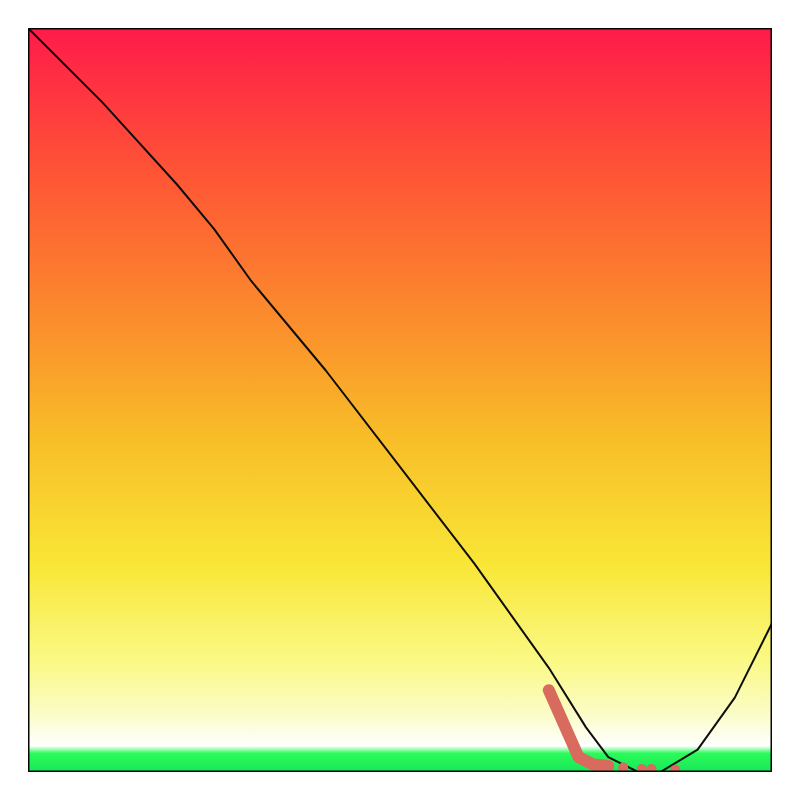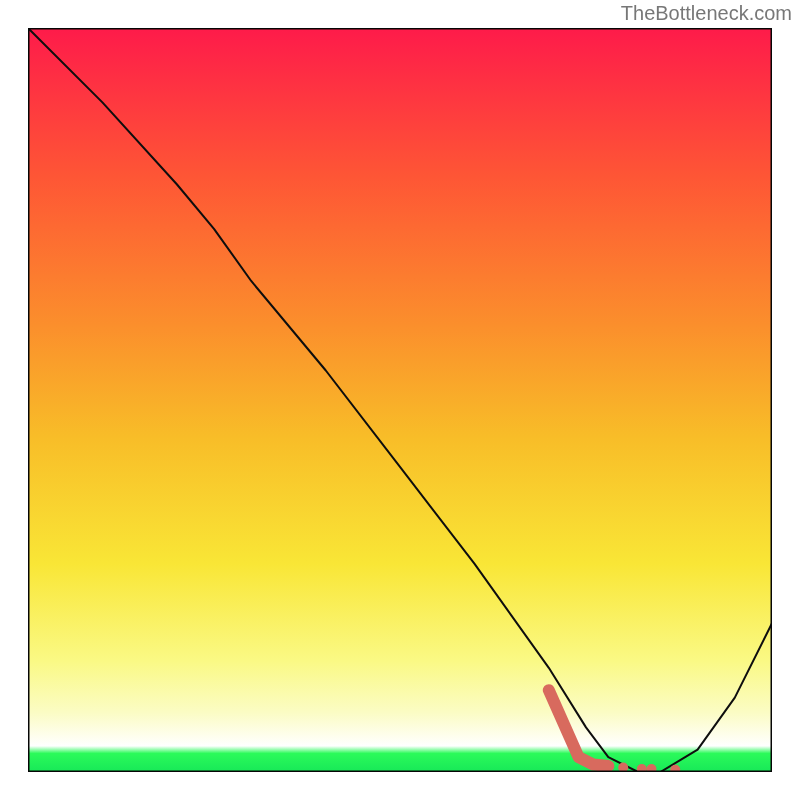--- a/index.html
+++ b/index.html
@@ -29,21 +29,20 @@
     top: 28px;
     width: 744px;
     height: 744px;
   }
   svg { display: block; }
 </style>
 </head>
 <body>
 <div class="wrap">
 
-<div class="attribution">TheBottleneck.com</div>
 
 <div class="plot">
   <svg id="chart-svg" width="744" height="744" viewBox="0 0 744 744">
         <defs>
           <linearGradient id="bg-grad" x1="0" y1="0" x2="0" y2="1">
             <stop offset="0%" stop-color="#fe1b4a"></stop>
             <stop offset="20%" stop-color="#fe5635"></stop>
             <stop offset="40%" stop-color="#fb8f2c"></stop>
             <stop offset="55.00000000000001%" stop-color="#f8bd28"></stop>
             <stop offset="72%" stop-color="#f9e636"></stop>

